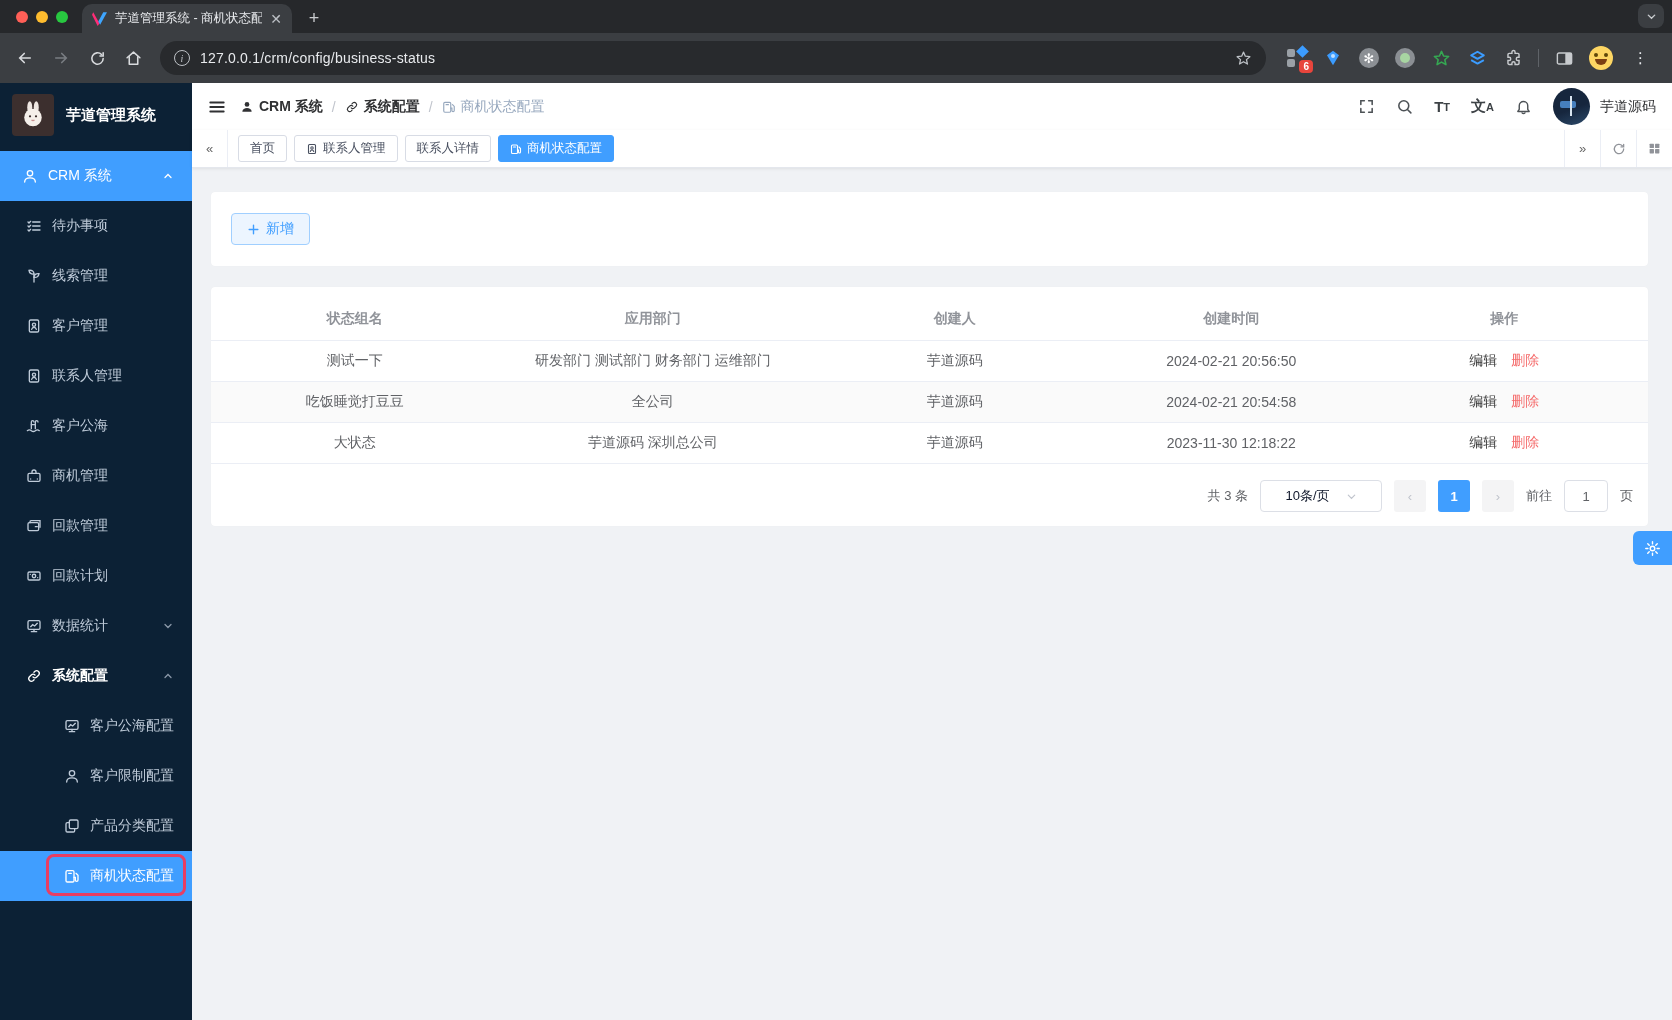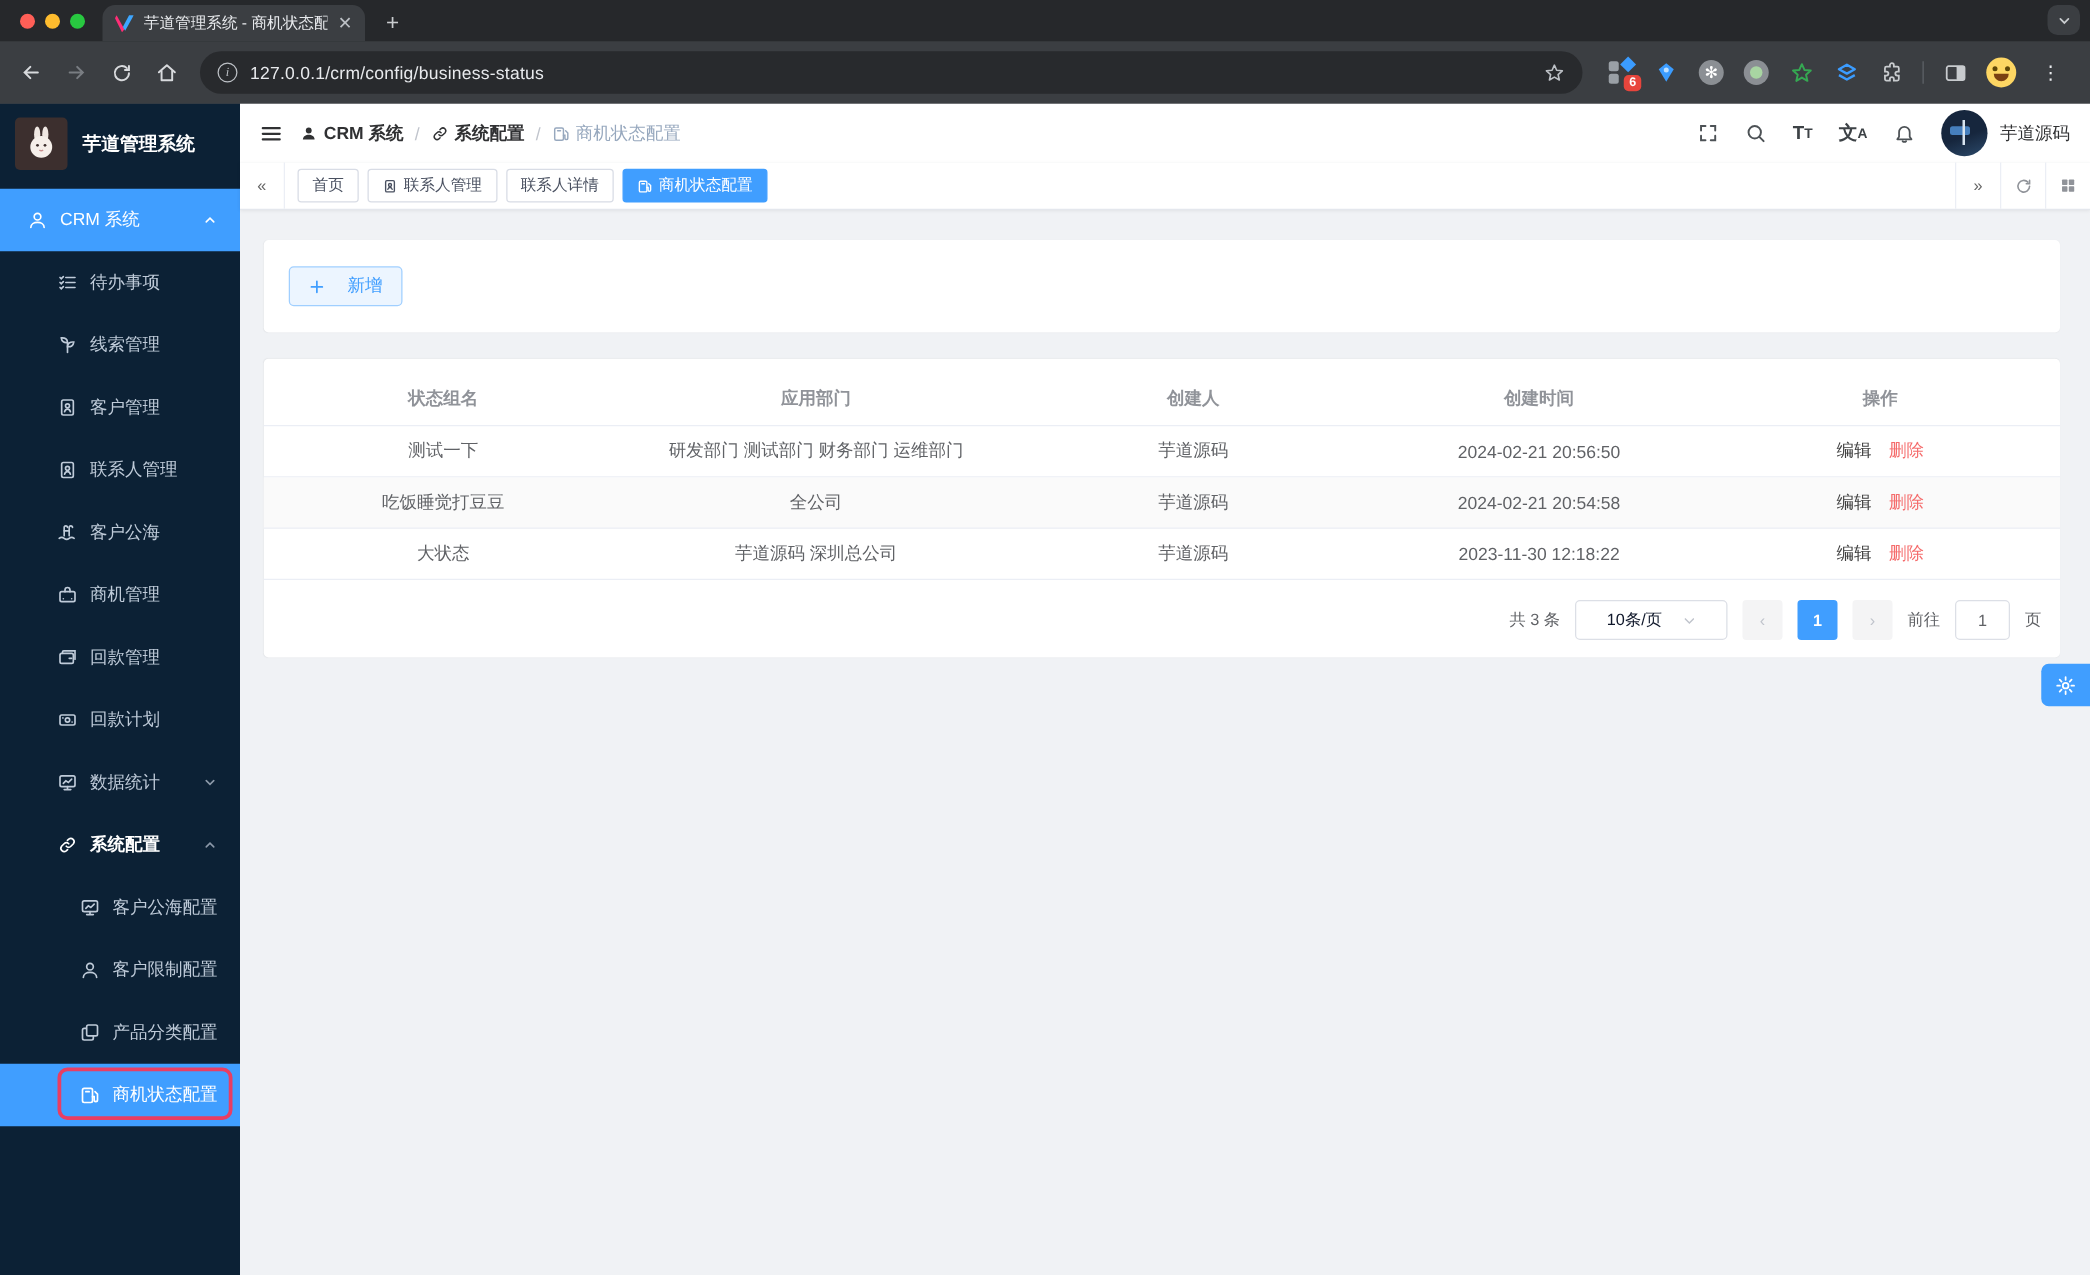--- a/index.html
+++ b/index.html
@@ -38,21 +38,21 @@
   
   .app{display:flex;height:937px}
   .sidebar{width:192px;background:#0c2135;color:#bfcbd9;flex-shrink:0;display:flex;flex-direction:column}
   .logo{height:64px;display:flex;align-items:center;gap:12px;padding:0 12px}
   .bunny{width:42px;height:42px;border-radius:4px;background:#3c2f2e;display:flex;align-items:center;justify-content:center;overflow:hidden}
   .logo .lt{color:#fff;font-size:15px;font-weight:bold;white-space:nowrap}
   .menu{flex:1;padding-top:4px}
   .mi{height:50px;display:flex;align-items:center;gap:10px;font-size:14px;position:relative;cursor:pointer}
   .mi .chev{position:absolute;right:18px;color:#8b98a8}
   .mi.lv0{padding-left:22px}
-  .mi.lv1{padding-left:46px}
+  .mi.lv1{padding-left:26px}
   .mi.lv2{padding-left:64px}
   .mi.root-active{background:#409eff;color:#fff}
   .mi.root-active .chev{color:#fff}
   .mi.open-title{color:#fff;font-weight:bold}
   .mi.leaf-active{background:#409eff;color:#fff}
   .mi.hl::after{content:"";position:absolute;left:46px;right:6px;top:3px;bottom:5px;border:3px solid #e83e63;border-radius:8px;pointer-events:none}
   
   .main{flex:1;display:flex;flex-direction:column;min-width:0}
   .hd{height:47px;background:#fff;display:flex;align-items:center;padding:0 16px;gap:14px}
   .hamb{color:#303133;display:flex}
@@ -72,21 +72,21 @@
   .tv{height:38px;background:#fff;border-bottom:1px solid #e4e7ed;box-shadow:0 1px 3px rgba(0,0,0,.08);display:flex;align-items:center;position:relative;z-index:2}
   .tvbtn{width:36px;height:100%;display:flex;align-items:center;justify-content:center;color:#666;border-right:1px solid #ebeef5;font-size:13px}
   .tvbtn.rb{border-right:none;border-left:1px solid #ebeef5}
   .tags{display:flex;align-items:center;gap:7px;padding:0 10px;flex:1}
   .tag{height:27px;display:flex;align-items:center;gap:5px;padding:0 11px;border:1px solid #d8dce5;background:#fff;color:#495060;font-size:12.5px;border-radius:3px;cursor:pointer}
   .tag.active{background:#409eff;border-color:#409eff;color:#fff}
   
   .content{flex:1;background:#f0f2f5;padding:24px 24px 0 19px;position:relative;overflow:hidden}
   .card{background:#fff;border-radius:4px;box-shadow:0 0 1px rgba(0,0,0,.05)}
   .card.tools{height:74px;display:flex;align-items:center;padding:0 20px;margin-bottom:21px}
-  .btn-add{height:32px;display:flex;align-items:center;gap:18px;padding:0 15px;border:1px solid #a0cfff;background:#ecf5ff;color:#409eff;border-radius:4px;font-size:14px;cursor:pointer}
+  .btn-add{height:32px;display:flex;align-items:center;gap:6px;padding:0 15px;border:1px solid #a0cfff;background:#ecf5ff;color:#409eff;border-radius:4px;font-size:14px;cursor:pointer}
   .card.tbl{min-height:237px;padding:10px 0 14px}
   .trow{display:flex;align-items:center;height:41px;border-bottom:1px solid #ebeef5;color:#606266;font-size:14px}
   .trow.head{height:44px;color:#909399;font-weight:600}
   .trow.stripe{background:#fafafa}
   .tc{text-align:center;padding:0 6px;overflow:hidden;white-space:nowrap}
   .c1{width:20%}.c2{width:21.5%}.c3{width:20.5%}.c4{width:18%}.c5{width:20%}
   .lnk{cursor:pointer;font-size:14px}
   .lnk.edit{color:#404040;margin-right:14px}
   .lnk.del{color:#f56c6c}
   .pag{display:flex;align-items:center;justify-content:flex-end;gap:12px;padding:16px 15px 0 0;font-size:13px;color:#606266}

